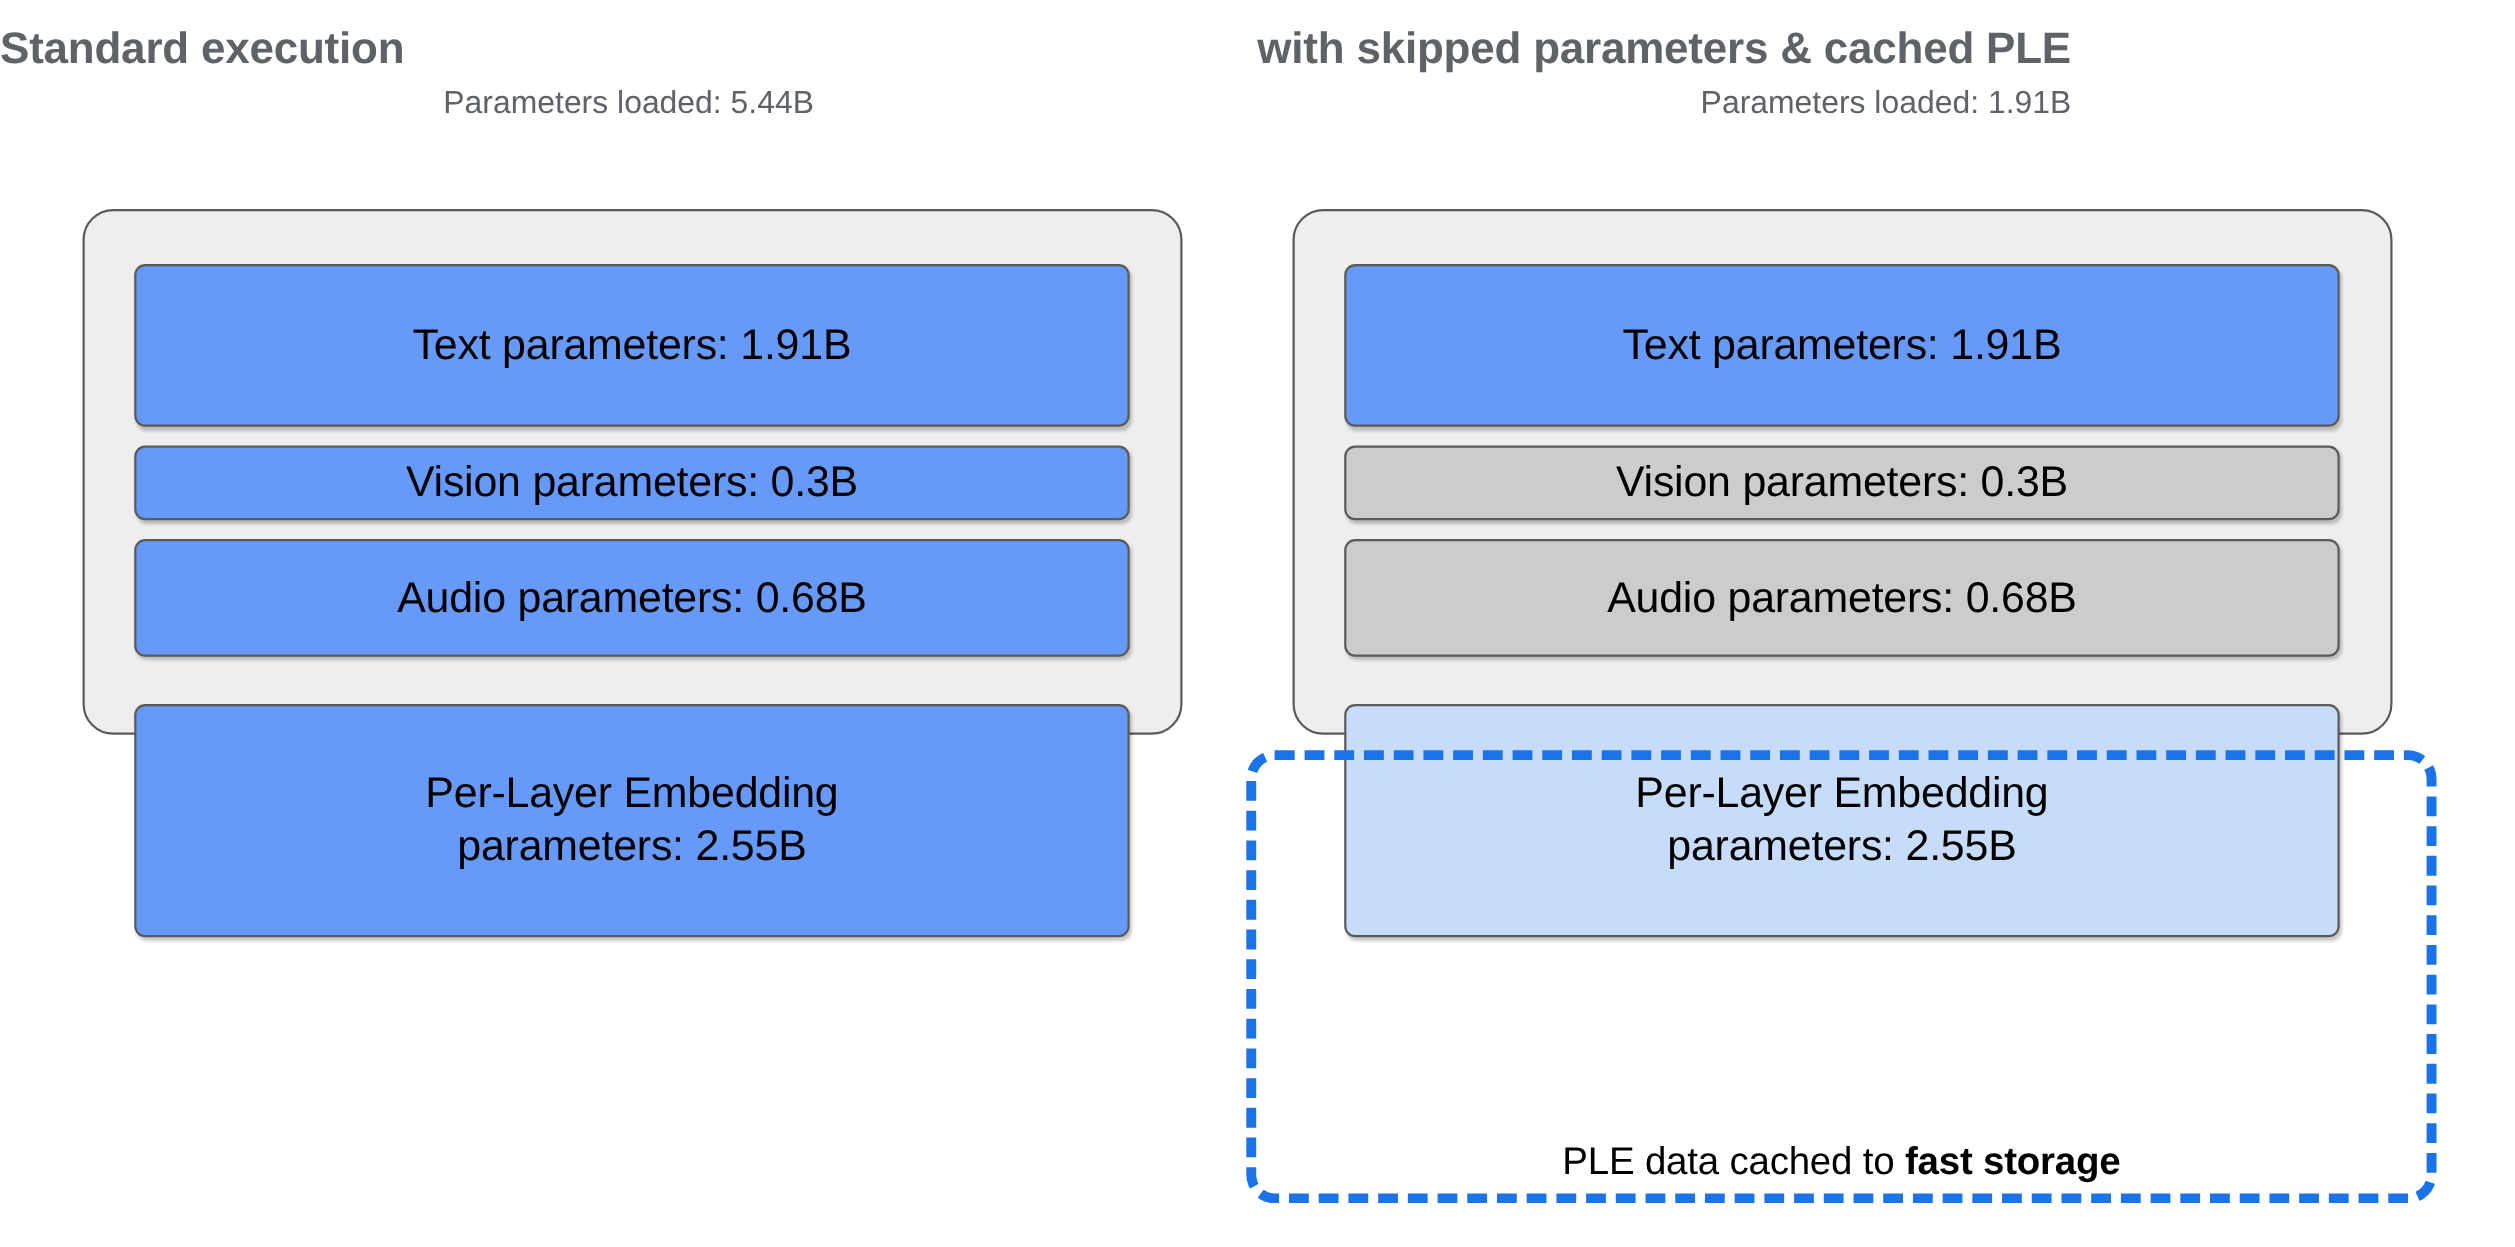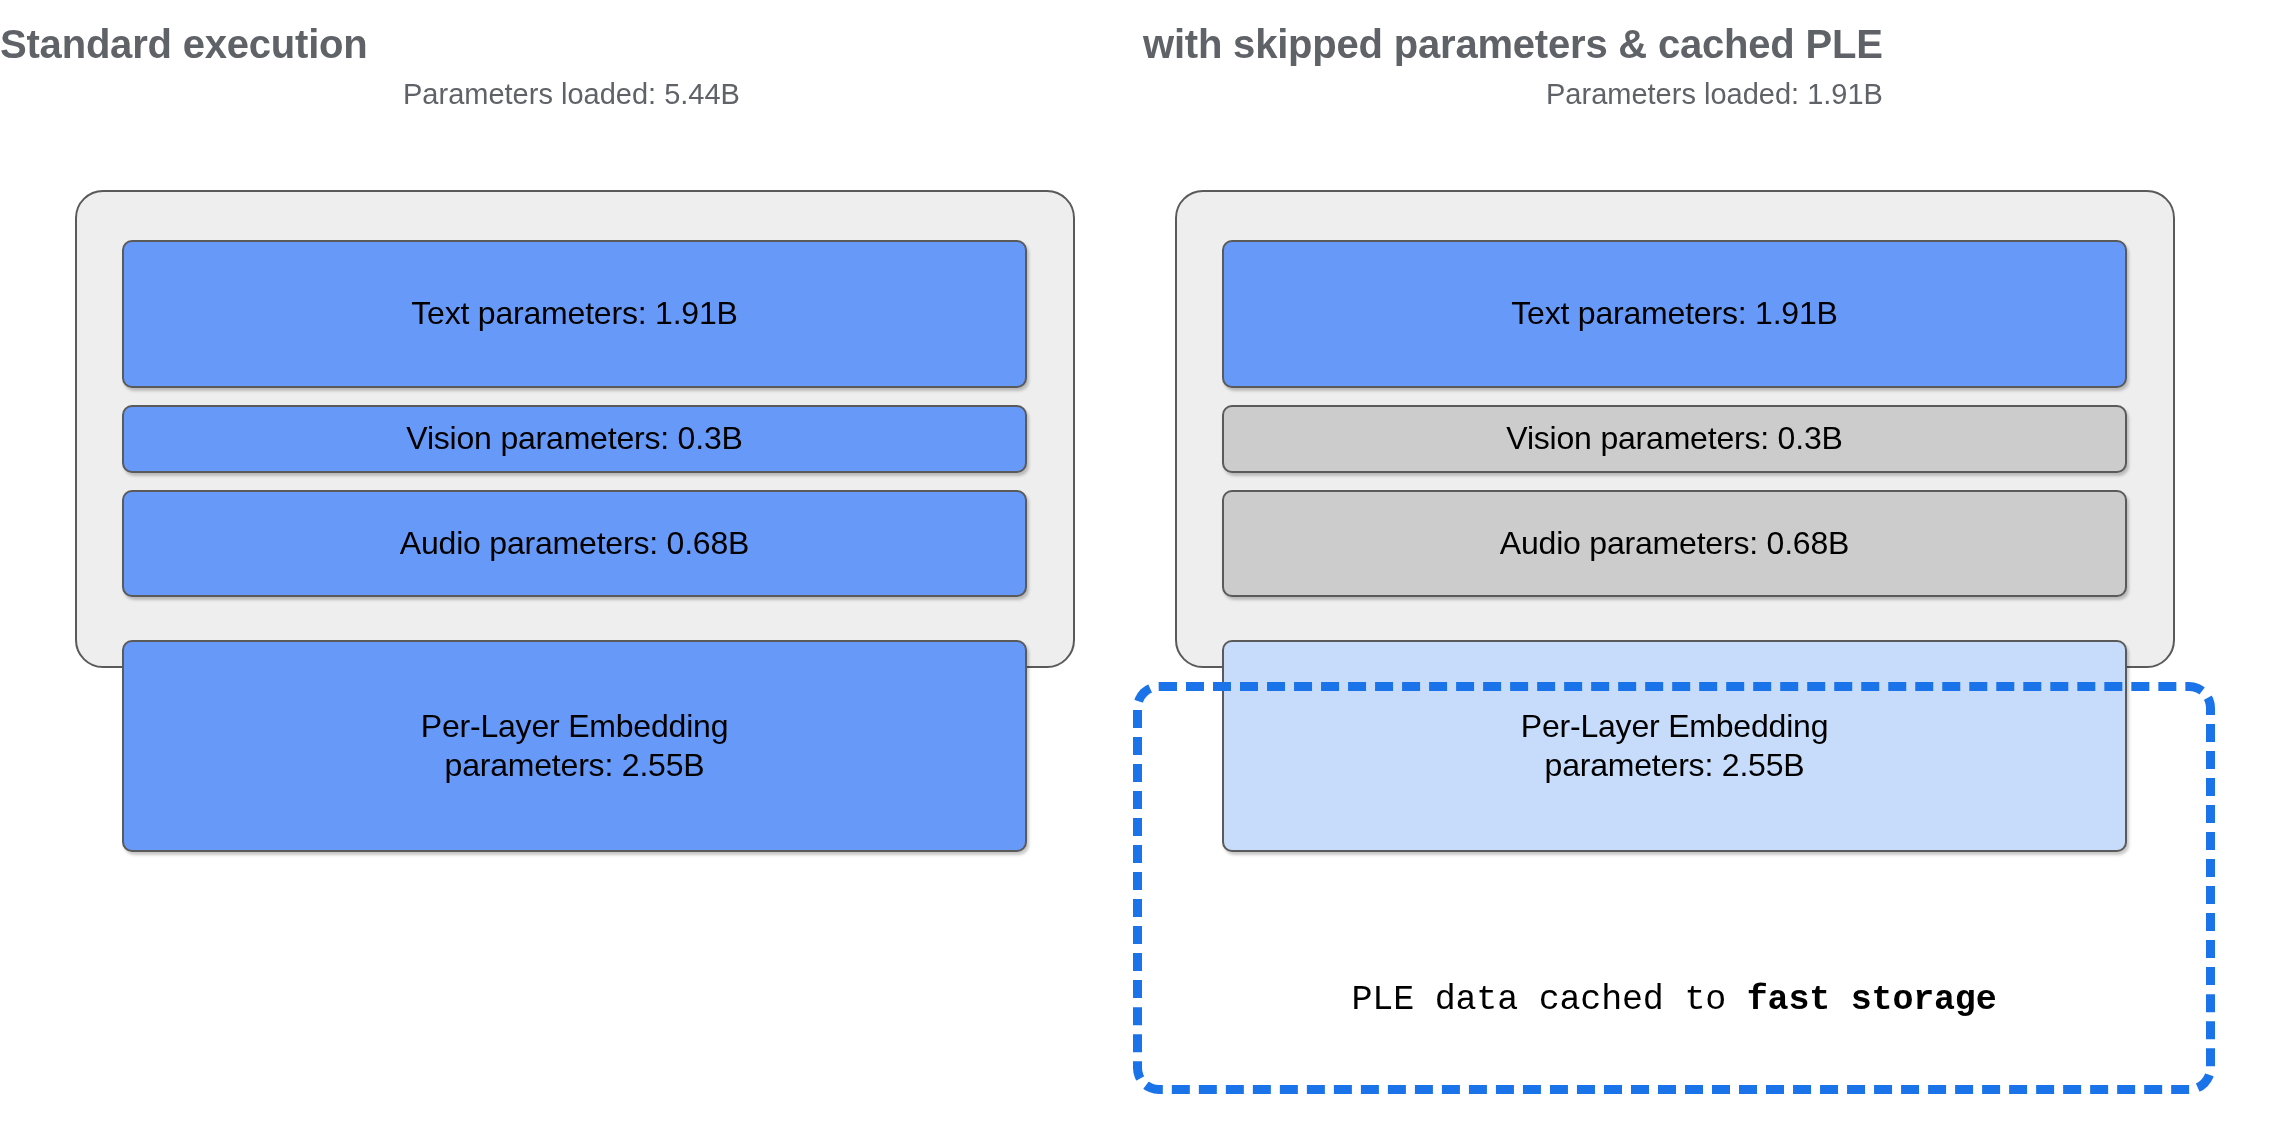--- a/index.html
+++ b/index.html
@@ -64,21 +64,21 @@
   .block {
     position: absolute;
     border: 2.5px solid #5a5a5a;
     border-radius: 10px;
     box-sizing: border-box;
     display: flex;
     align-items: center;
     justify-content: center;
     text-align: center;
     color: #000000;
-    font-size: 32px;
+    font-size: 39px;
     line-height: 1.22;
     letter-spacing: -0.2px;
     box-shadow: 2px 3px 3px rgba(0,0,0,0.22);
   }
   .block.blue  { background: #6699f8; }
   .block.gray  { background: #cccccc; }
   .block.light { background: #c6dcfa; }
 
   
   .dashed-region {
@@ -111,21 +111,21 @@
 
   
   #right-title    { top: 22px;  }
   #right-subtitle { top: 78px;  }
   #right-panel    { left: 32px;  top: 190px; width: 1000px; height: 478px; }
   #right-text     { left: 79px;  top: 240px; width: 905px; height: 148px; }
   #right-vision   { left: 79px;  top: 405px; width: 905px; height: 68px; }
   #right-audio    { left: 79px;  top: 490px; width: 905px; height: 107px; }
   #right-ple      { left: 79px;  top: 640px; width: 905px; height: 212px; }
   #cache-box      { left: -10px; top: 682px; width: 1082px; height: 412px; }
-  #cache-caption  { left: -10px; top: 980px; width: 1082px; font-family: Liberation Mono, monospace; }
+  #cache-caption  { left: -10px; top: 1036px; width: 1082px; }
 </style>
 </head>
 <body>
 
 <div class="stage">
 
   <div class="column">
 
     <div class="col-title" id="left-title">Standard execution</div>
 

